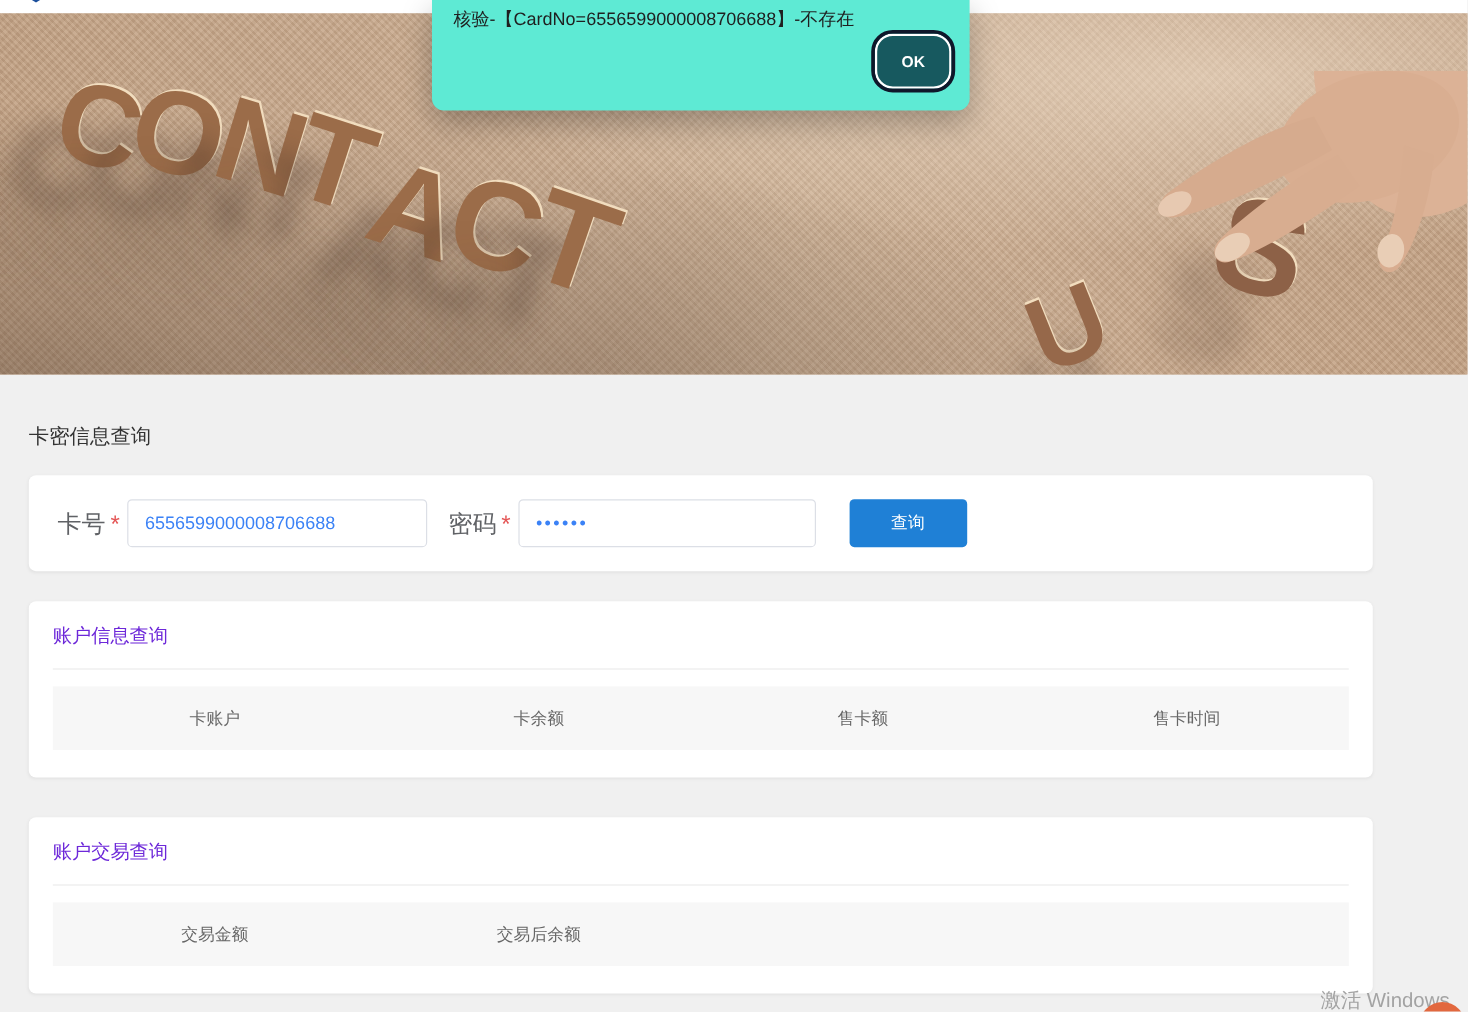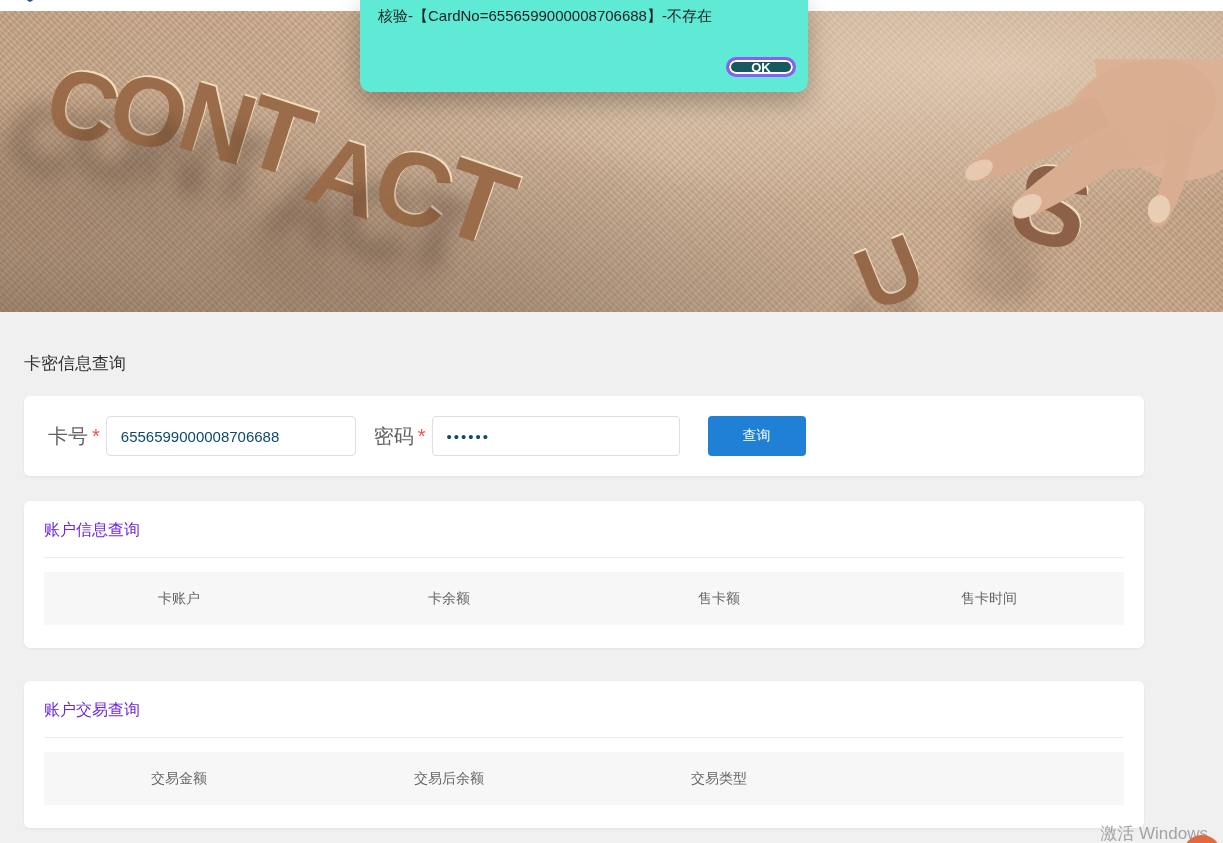--- a/index.html
+++ b/index.html
@@ -64,43 +64,43 @@
     position:absolute; left:360px; top:0; width:448px; height:92px;
     background:#5eead4; border-radius:0 0 10px 10px;
     box-shadow:0 10px 26px rgba(0,0,0,0.28);
     z-index:20;
   }
   .dialog-msg{
     position:absolute; left:18px; top:7px; font-size:15px; color:#1f1f1f;
     white-space:nowrap;
   }
   .ok-btn{
-    position:absolute; right:12px; bottom:15px; width:70px; height:20px;
+    position:absolute; right:12px; bottom:15px; width:70px; height:52px;
     background:#17595f; color:#ffffff; font-size:13px; font-weight:bold;
-    border:3px solid #8b5cf6; border-radius:18px;
+    border:3px solid #0f172a; border-radius:18px;
     box-shadow:inset 0 0 0 2px #ffffff;
     cursor:pointer; font-family:inherit;
   }
 
   
   .main{ position:absolute; left:24px; top:312px; width:1120px; }
   .section-title{ margin-top:40px; font-size:17px; font-weight:500; color:#333333; }
   .card{
     background:#ffffff; border-radius:6px;
     box-shadow:0 1px 3px rgba(0,0,0,0.06);
   }
   .query-card{
     margin-top:21px; height:80px;
     display:flex; align-items:center; padding:0 24px;
   }
   .field-label{ font-size:20px; color:#606266; white-space:nowrap;text-align:right; }
   .req{ color:#e45656; margin-left:4px; }
   .text-input{
     height:40px; border:1px solid #dcdfe6; border-radius:4px;
-    font-size:15px; color:#0c4a6e; padding:0 14px;
+    font-size:15px; color:#3b82f6; padding:0 14px;
     font-family:inherit; outline:none; background:#ffffff;
   }
   .input-card{ width:250px; margin-left:6px; }
   .label-pwd{ margin-left:18px; }
   .input-pwd{ width:248px; margin-left:6px; letter-spacing:2px; }
   .query-btn{
     width:98px; height:40px; margin-left:28px;
     background:#1f80d6; color:#ffffff; font-size:14px;
     border:none; border-radius:4px; cursor:pointer; font-family:inherit;
   }
@@ -197,19 +197,18 @@
       <div class="th">售卡时间</div>
     </div>
   </section>
 
   <section class="card panel second">
     <h3 class="panel-title">账户交易查询</h3>
     <div class="divider"></div>
     <div class="thead">
       <div class="th">交易金额</div>
       <div class="th">交易后余额</div>
-      <div class="th">交易类型</div>
     </div>
   </section>
 </div>
 
 <div class="watermark">激活 Windows</div>
 <div class="float-btn"></div>
 
 </body></html>

